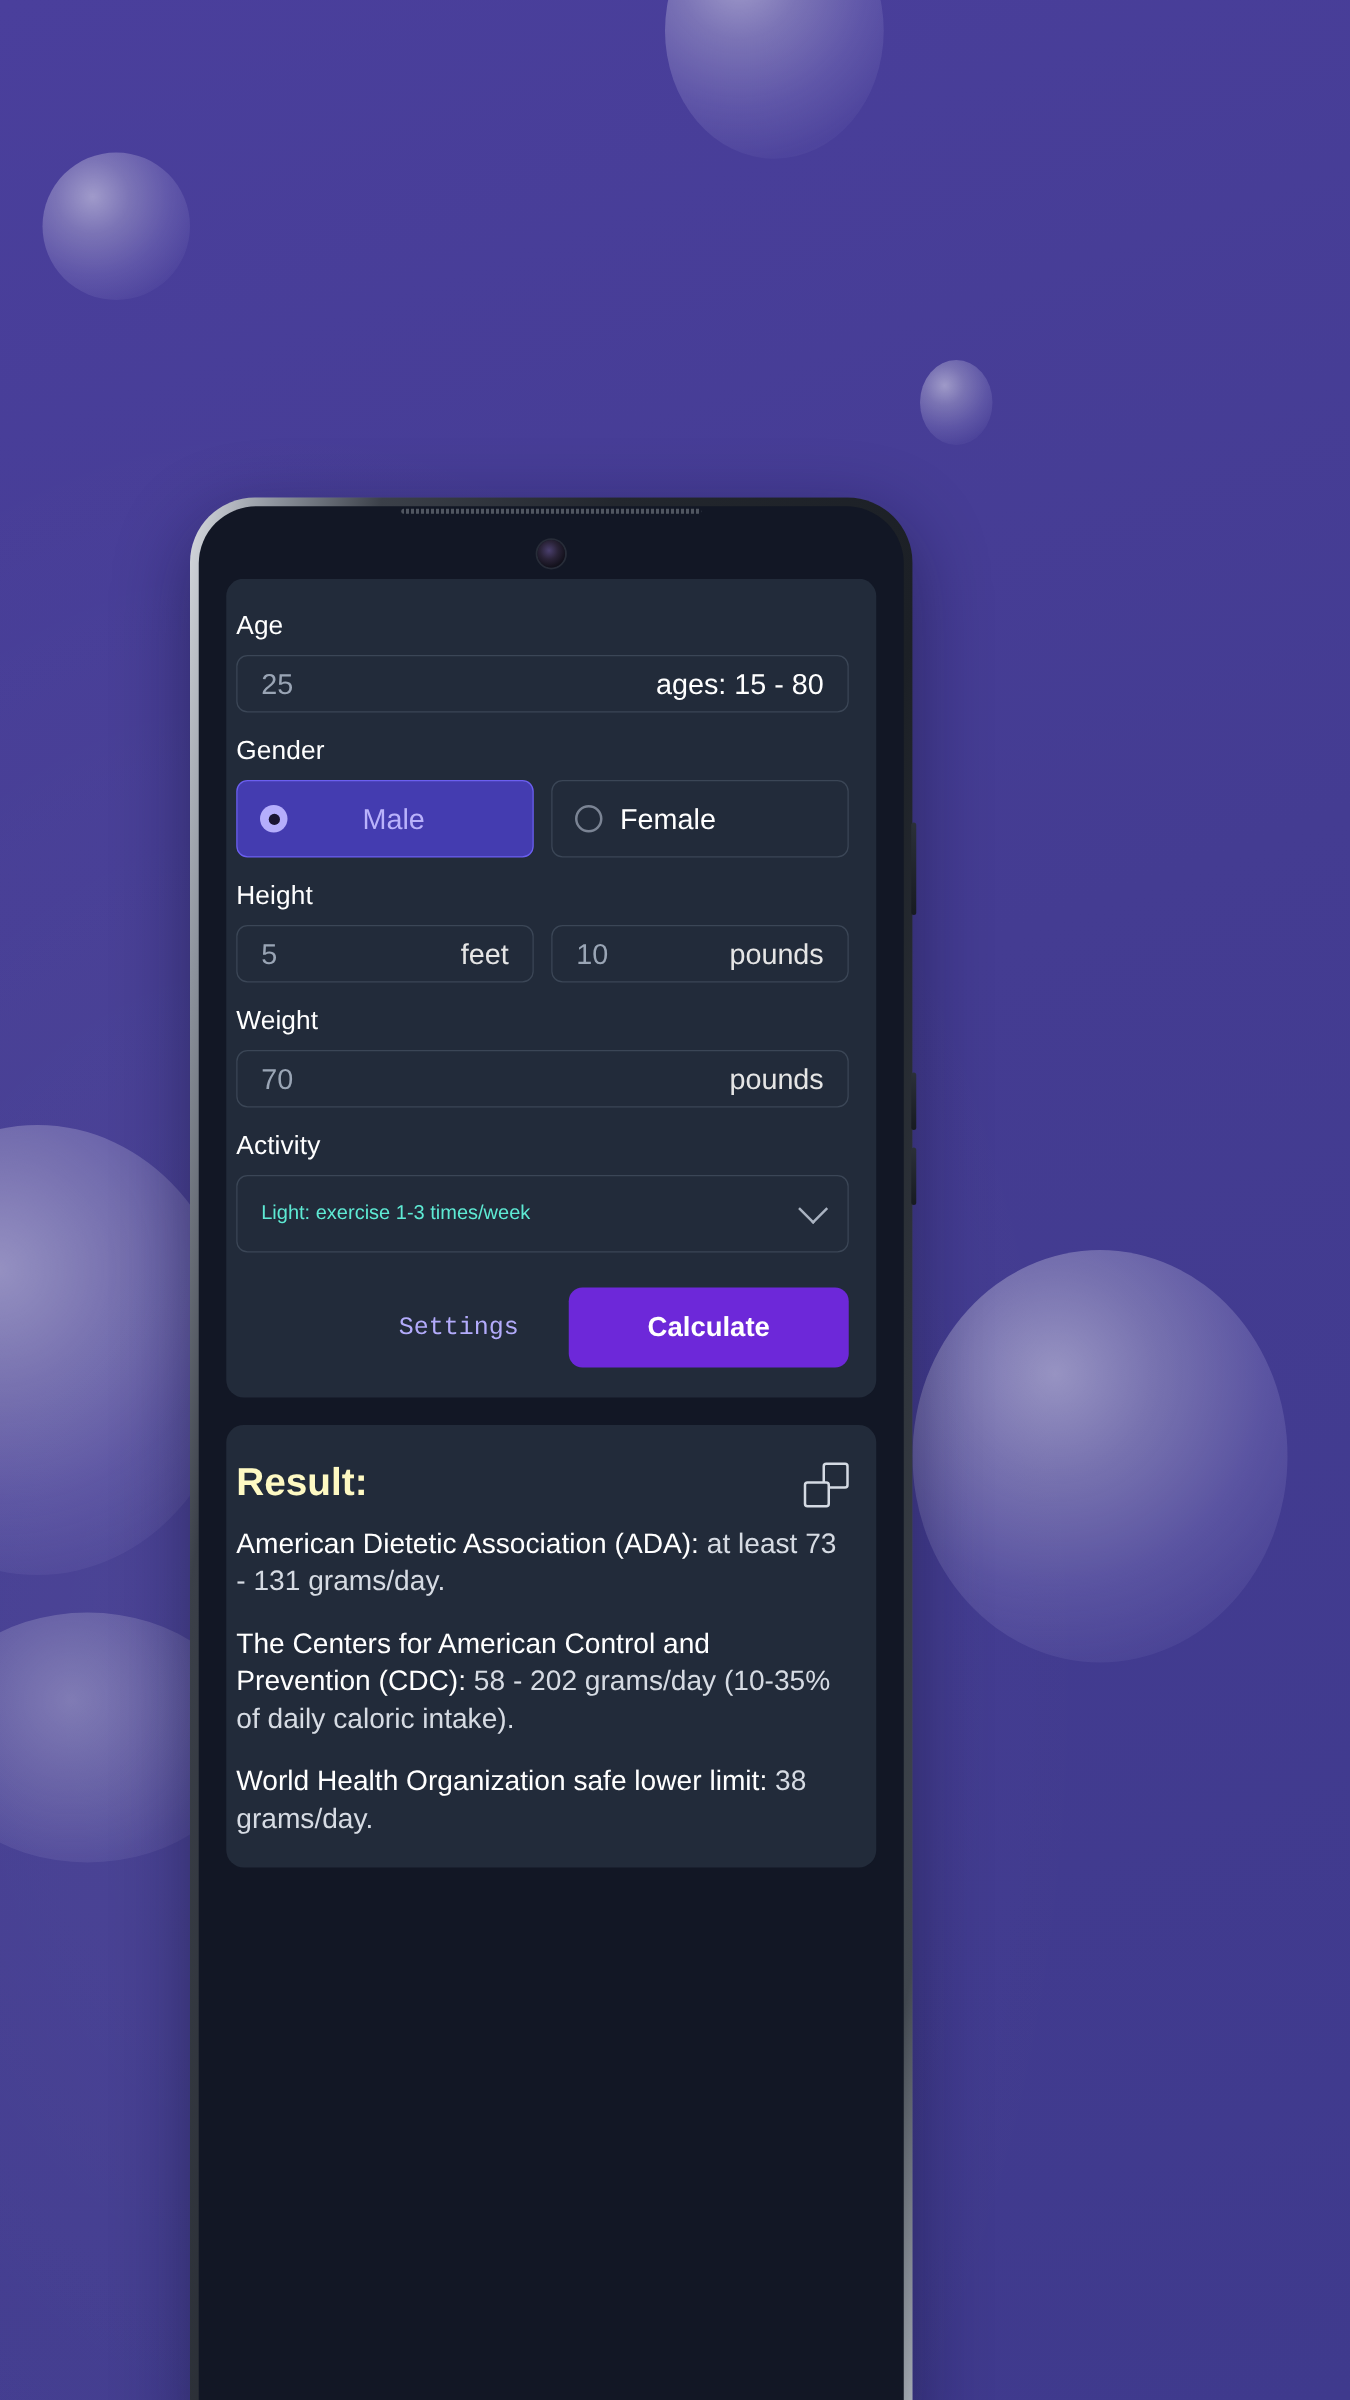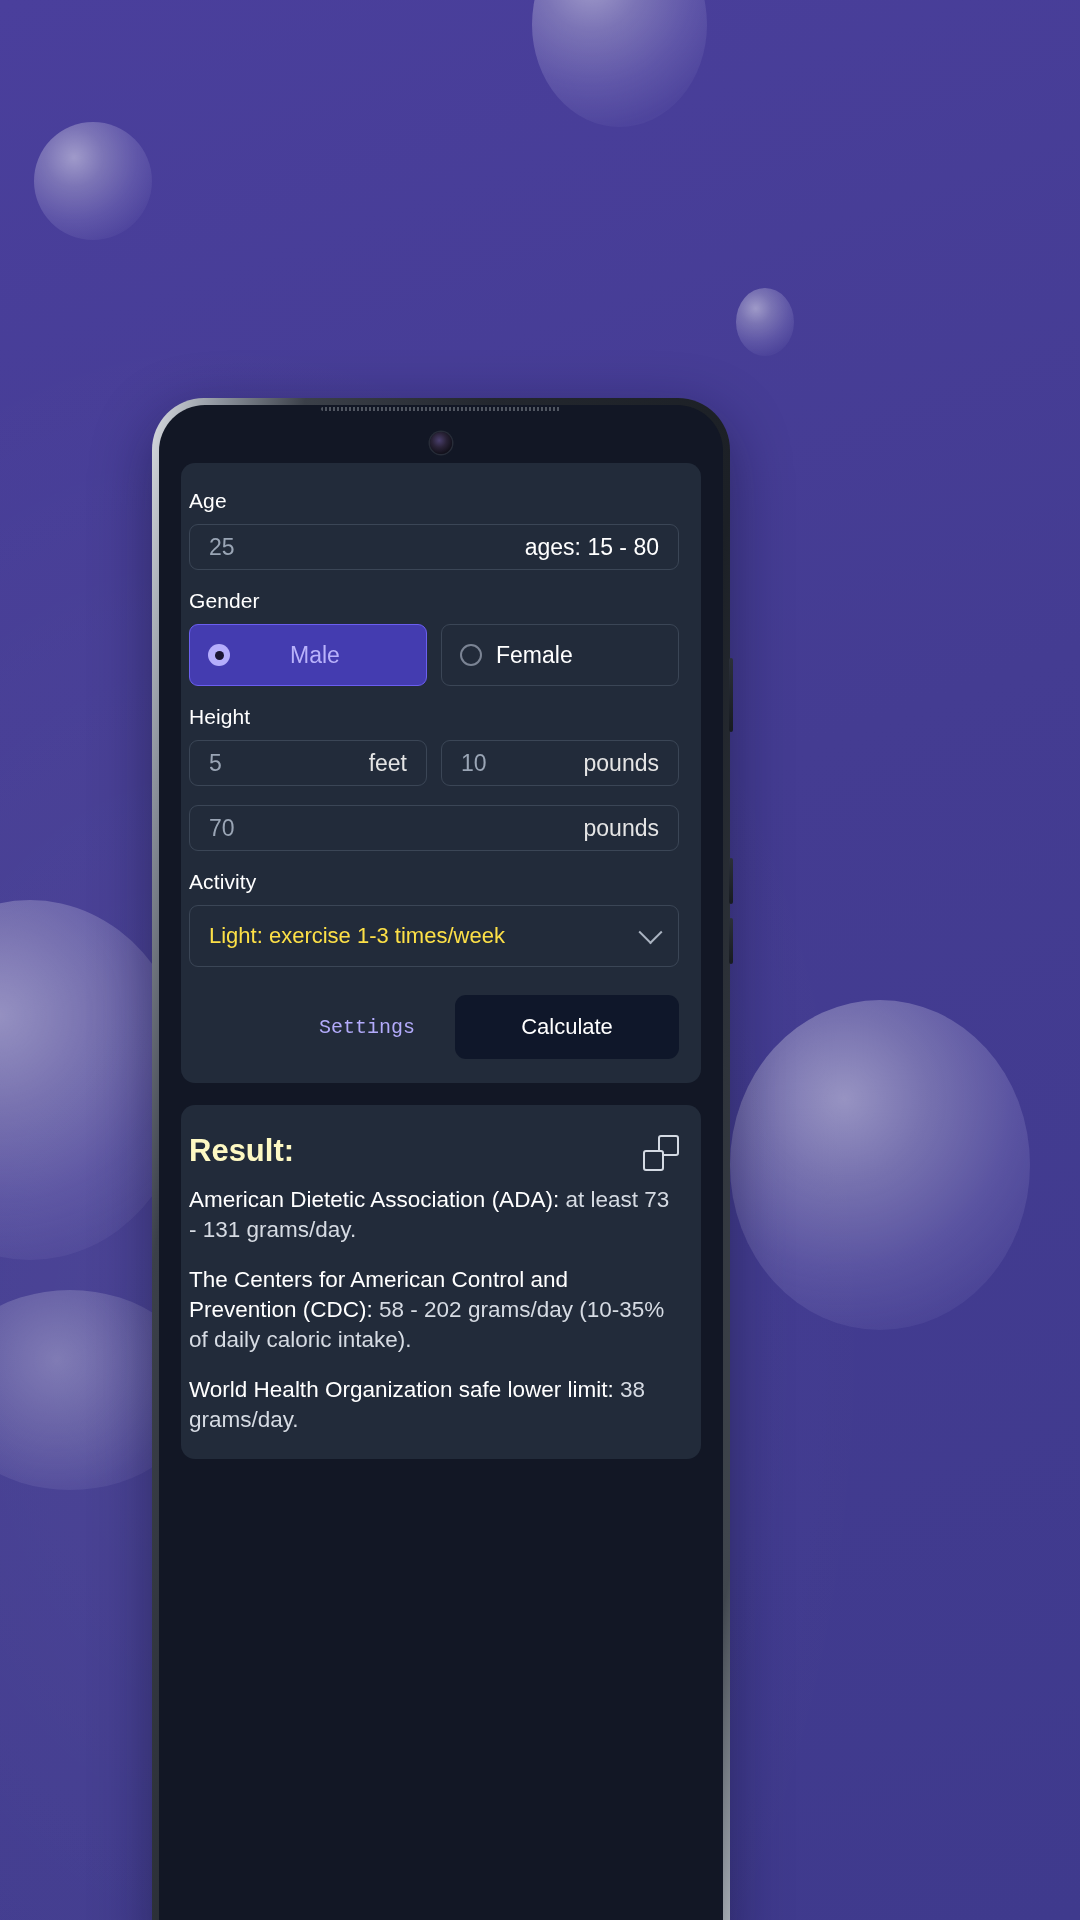--- a/index.html
+++ b/index.html
@@ -232,21 +232,21 @@
   
   .select-input {
     height: 62px;
     border: 1px solid #3b4656;
     border-radius: 9px;
     display: flex;
     align-items: center;
     justify-content: space-between;
     padding: 0 19px;
   }
-  .select-value { font-size: 22px; color: #fde047; }
+  .select-value { font-size: 16px; color: #5eead4; }
 
   .chevron {
     width: 17px; height: 17px;
     border-right: 2.4px solid #aab3c1;
     border-bottom: 2.4px solid #aab3c1;
     transform: rotate(45deg) translate(-3px,-3px);
     flex: none;
   }
 
   
@@ -263,24 +263,24 @@
     font-size: 20px;
     padding: 16px 26px;
     border-radius: 9px;
     background: transparent;
     border: none;
     font-family: Liberation Mono, monospace;
     cursor: pointer;
   }
 
   #calculate-button {
-    background: #0f172a;
+    background: #6d28d9;
     color: #ffffff;
     font-size: 22px;
-    font-weight: 400;
+    font-weight: 700;
     border: none;
     border-radius: 11px;
     padding: 0 36px;
     height: 64px;
     min-width: 224px;
     font-family: inherit;
     cursor: pointer;
   }
 
   
@@ -383,20 +383,21 @@
               <span class="input-suffix muted">feet</span>
             </div>
             <div class="text-input">
               <span class="input-value">10</span>
               <span class="input-suffix muted">pounds</span>
             </div>
           </div>
         </div>
 
         <div class="field-group">
+          <div class="field-label">Weight</div>
           <div class="text-input">
             <span class="input-value">70</span>
             <span class="input-suffix muted">pounds</span>
           </div>
         </div>
 
         <div class="field-group">
           <div class="field-label">Activity</div>
           <div class="select-input">
             <span class="select-value">Light: exercise 1-3 times/week</span>

